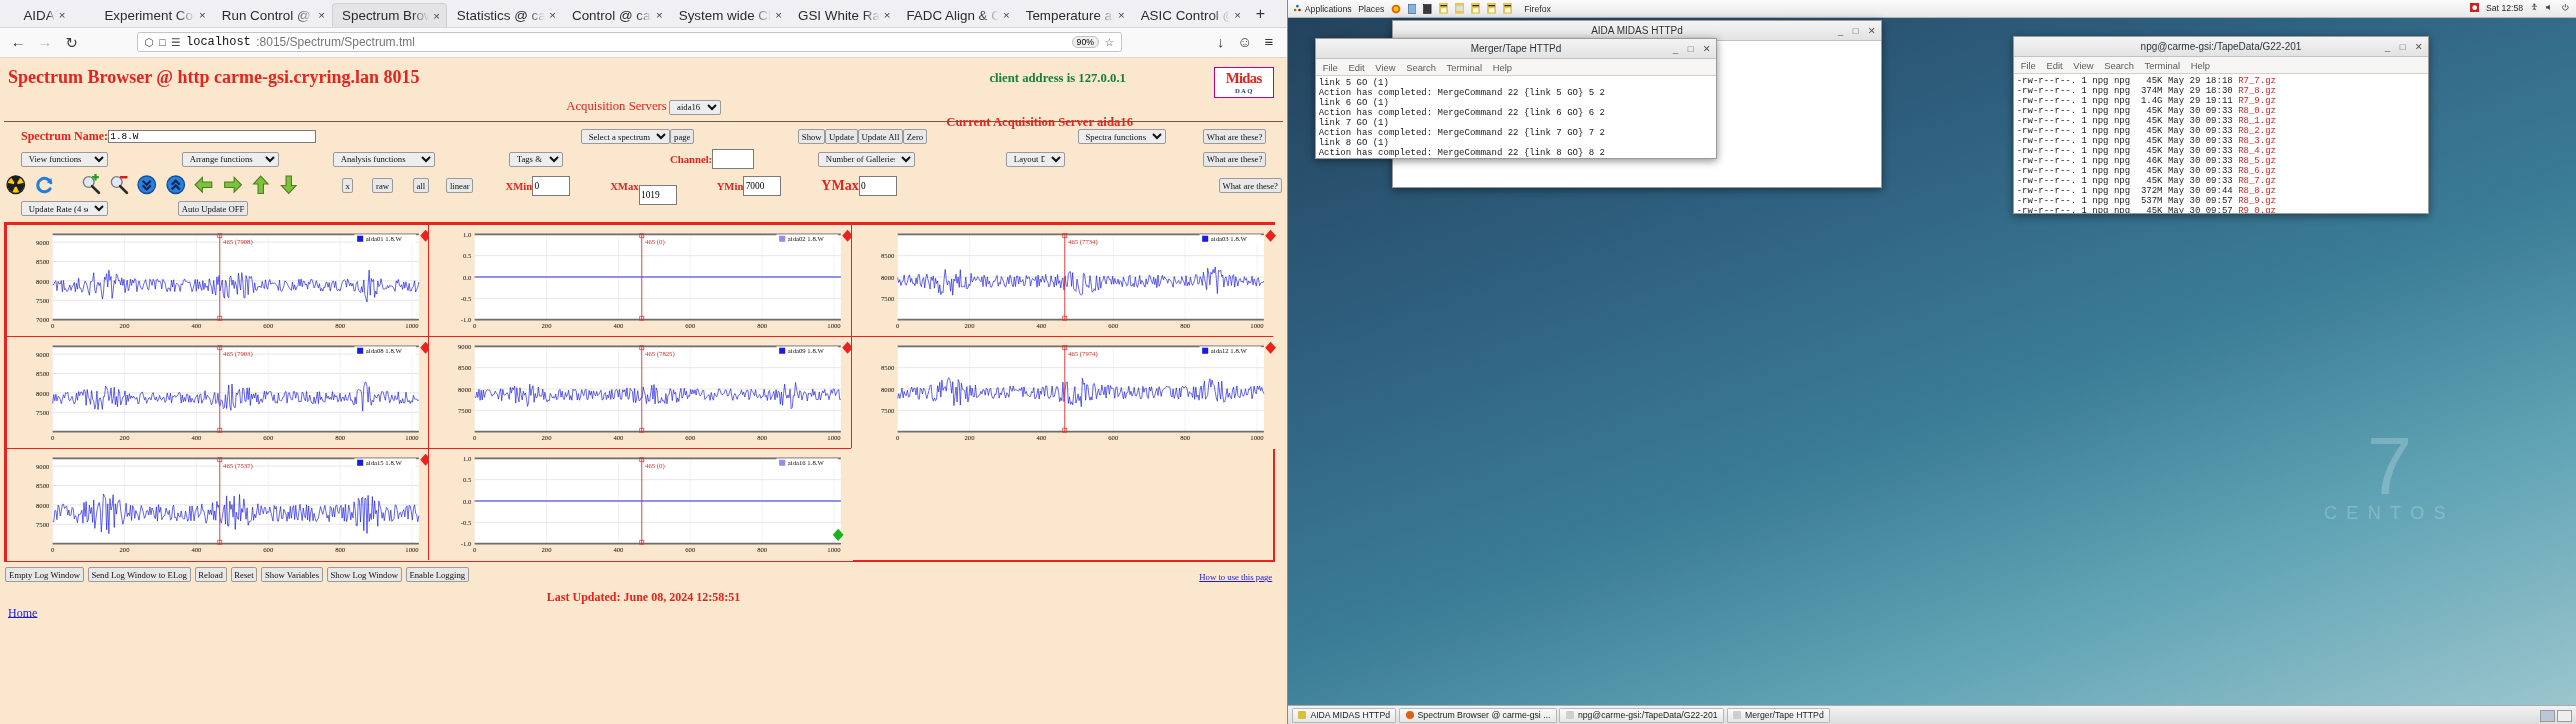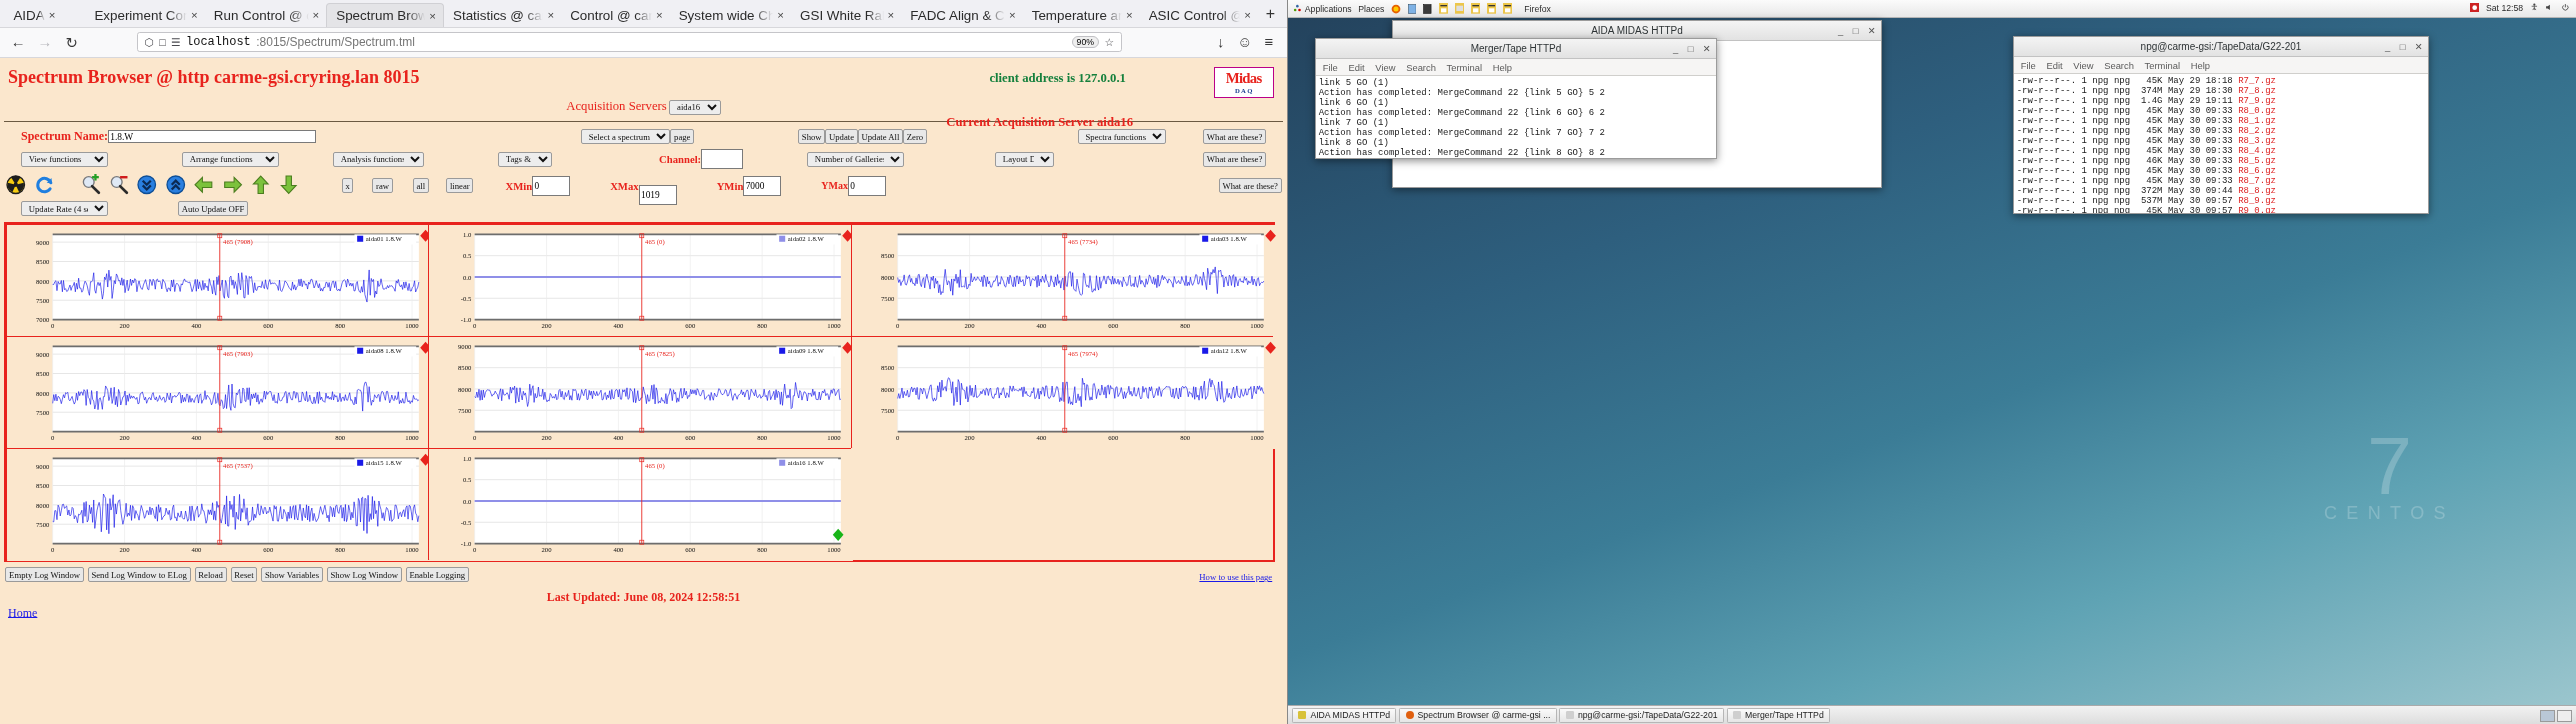--- a/index.html
+++ b/index.html
@@ -12,21 +12,21 @@
   #root { position:relative; width:2576px; height:725px; }
 
   
   #browser {
     position:absolute; left:0; top:0; width:1288px; height:725px;
     background:#f9f9fa; border-right:0.7px solid #888;
     display:flex; flex-direction:column;
   }
   .tabstrip {
     height:28px; background:#f0f0f4; display:flex; align-items:flex-end;
-    padding:0 4px; border-bottom:0.7px solid #d7d7db; flex:0 0 28px;
+    padding:0 14px; border-bottom:0.7px solid #d7d7db; flex:0 0 28px;
   }
   .tab {
     height:24px; display:flex; align-items:center; gap:4px;
     padding:0 6.7px 0 9.4px; font-size:13.4px; color:#2b2b2b;
     max-width:154px; min-width:81px; white-space:nowrap; overflow:hidden;
     border-radius:4px 4px 0 0; position:relative;
   }
   .tab .tlabel {
     overflow:hidden; text-overflow:clip; max-width:117px;
     -webkit-mask-image:linear-gradient(to right,#000 80%,transparent 100%);
@@ -261,42 +261,42 @@
         <select class="sel">
           <option>aida16</option>
         </select>
         <span class="curacq">Current Acquisition Server aida16</span>
       </div>
       <div class="hr"></div>
 
       
       <div class="ctlrow">
         <span class="lbl-red">Spectrum Name:</span>
-        <input class="txt" style="width: 208px;" value="1.8.W">
+        <input class="txt" style="width: 208px; font-family: Liberation Mono, monospace;" value="1.8.W">
         <span style="width:265px"></span>
         <select class="sel"><option>Select a spectrum</option></select>
         <button class="btn">page</button>
         <span style="width:104px"></span>
         <button class="btn">Show</button>
         <button class="btn">Update</button>
         <button class="btn">Update All</button>
         <button class="btn">Zero</button>
         <span class="spacer"></span>
         <select class="sel"><option>Spectra functions</option></select>
         <span style="width:37px"></span>
         <button class="btn">What are these?</button>
       </div>
 
       
       <div class="ctlrow">
         <select class="sel" style="width:87px"><option>View functions</option></select>
         <span style="width:74px"></span>
         <select class="sel" style="width:97px"><option>Arrange functions</option></select>
         <span style="width:54px"></span>
-        <select class="sel" style="width:91px"><option>Analysis functions</option></select>
+        <select class="sel" style="width:102px"><option>Analysis functions</option></select>
         <span style="width:74px"></span>
         <select class="sel" style="width:54px"><option>Tags &amp; Fits</option></select>
         <span style="width:107px"></span>
         <span class="lbl-red" style="font-size:10.7px">Channel:</span>
         <input class="txt" style="width: 42px; height: 20px;" value="">
         <span style="width:64px"></span>
         <select class="sel" style="width:97px"><option>Number of Galleries</option></select>
         <span style="width:91px"></span>
         <select class="sel" style="width:59px"><option>Layout D=7</option></select>
         <span class="spacer"></span>
@@ -364,21 +364,21 @@
         <span style="width:32px"></span>
         <span class="lbl-red" style="font-size:10.7px">XMin</span>
         <input class="txt" style="width: 38px; height: 20px;" value="0">
         <span style="width:40px"></span>
         <span class="lbl-red" style="font-size:10.7px">XMax</span>
         <input class="txt" style="width: 38px; height: 20px; margin-top: 19px;" value="1019">
         <span style="width:40px"></span>
         <span class="lbl-red" style="font-size:10.7px">YMin</span>
         <input class="txt" style="width: 38px; height: 20px;" value="7000">
         <span style="width:40px"></span>
-        <span class="lbl-red" style="font-size:10px">YMax</span>
+        <span class="lbl-red" style="font-size:14px">YMax</span>
         <input class="txt" style="width: 38px; height: 20px;" value="0">
         <span class="spacer"></span>
         <button class="btn">What are these?</button>
       </div>
 
       
       <div class="ctlrow">
         <select class="sel" style="width:87px"><option>Update Rate (4 secs)</option></select>
         <span style="width:70px"></span>
         <button class="btn">Auto Update OFF</button>

